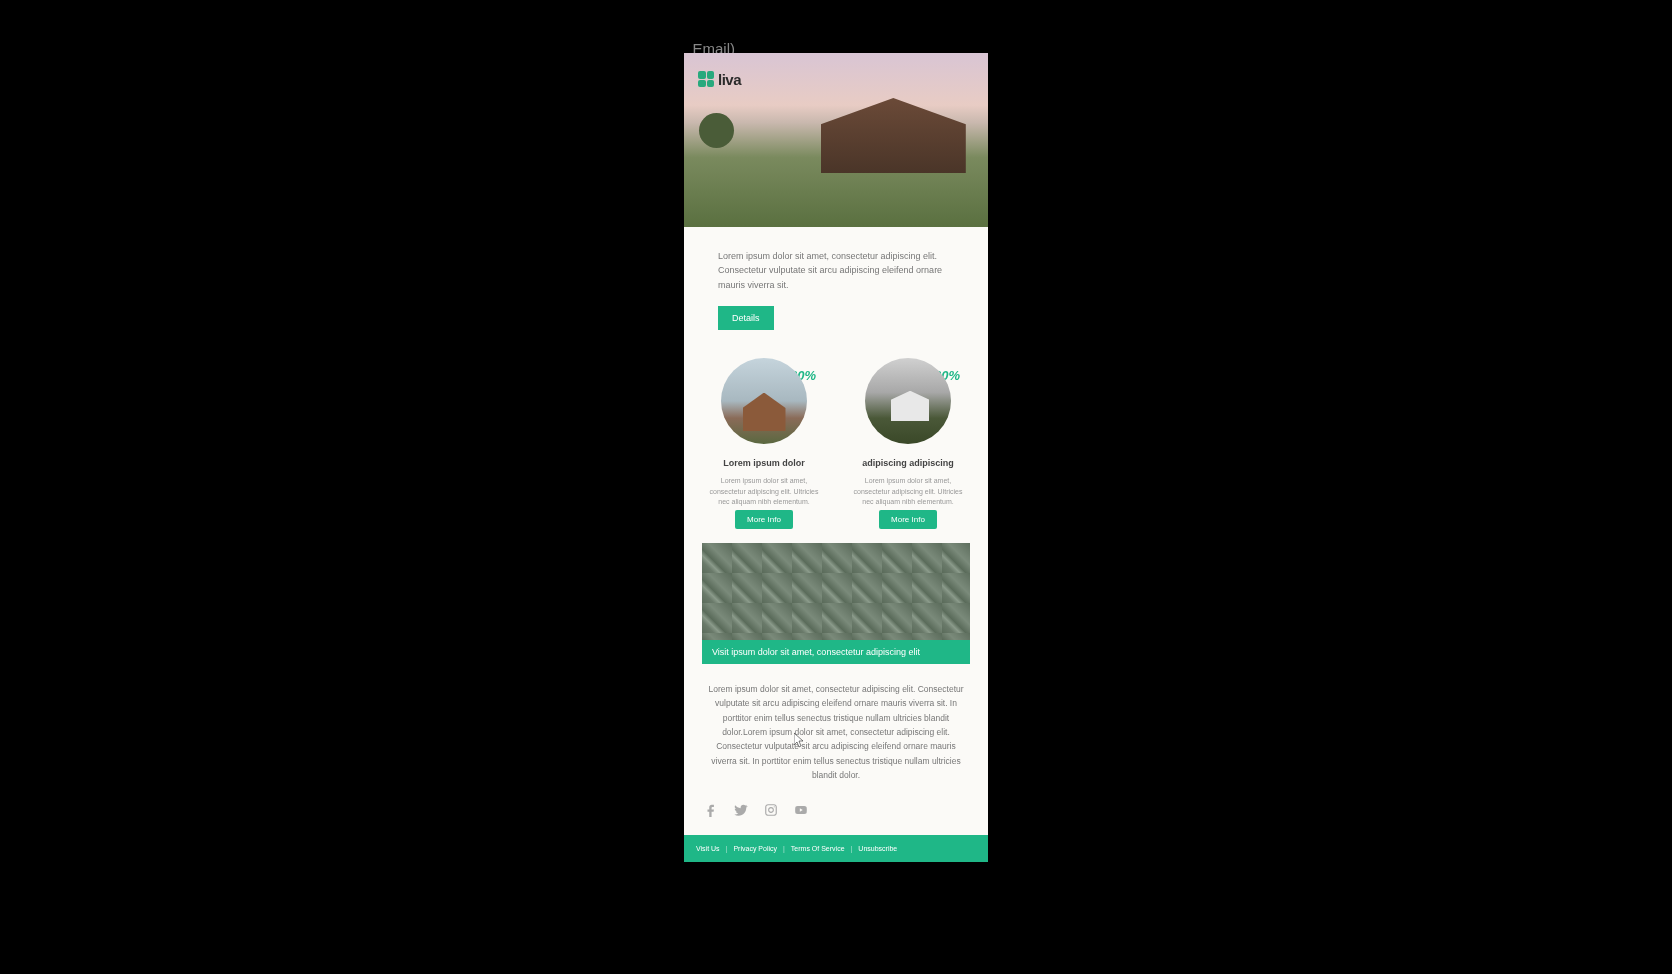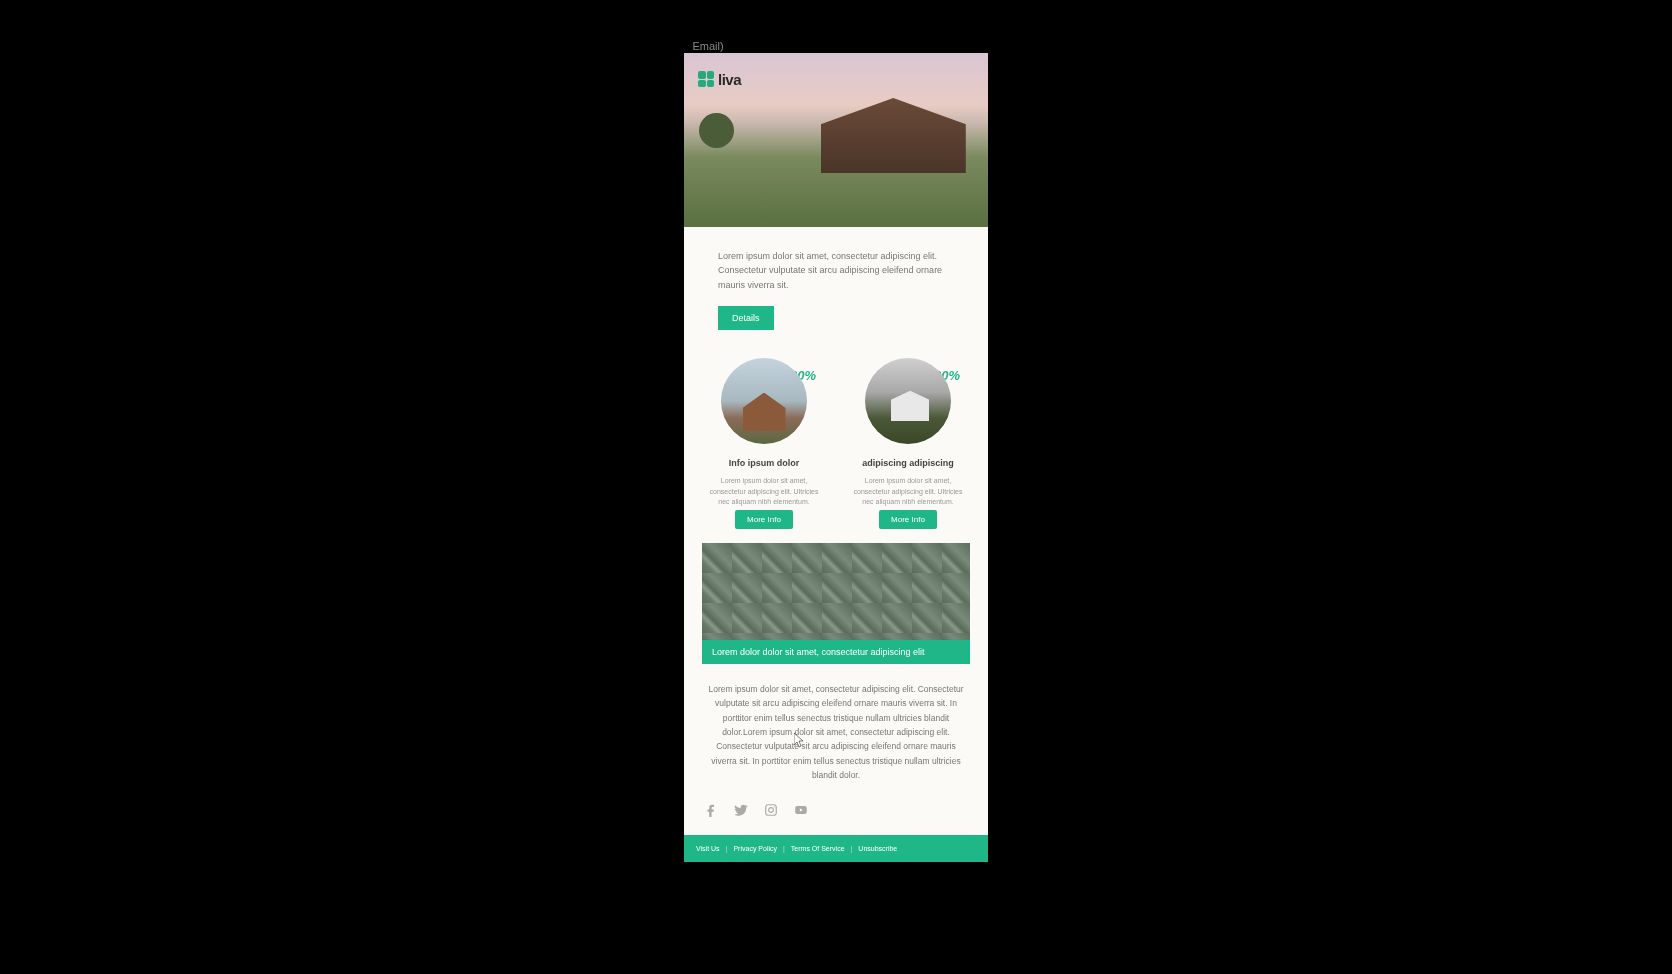--- a/index.html
+++ b/index.html
@@ -1,18 +1,18 @@
 <!DOCTYPE html>
 <html><head>
 <meta charset="utf-8">
 <style>
 *{margin:0;padding:0;box-sizing:border-box}
 body{background:#000;font-family:Arial,Helvetica,sans-serif;min-height:974px;display:flex;justify-content:center;align-items:flex-start;padding-top:19px}
 .outer-frame{width:1031px;background:#000;position:relative}
-.context-label{color:#888;font-size:11px;position:absolute;top:21px;left:372px}
+.context-label{color:#888;font-size:15px;position:absolute;top:21px;left:372px}
 .email-container{width:304px;margin:34px auto 0;background:#fbfaf7}
 .hero{height:174px;position:relative;background:linear-gradient(180deg,#d9c5d4 0%,#e8ccc4 30%,#c9b8ae 40%,#7a8a5e 60%,#5a7040 100%)}
 .hero::before{content:"";position:absolute;top:45px;left:45%;width:145px;height:75px;background:linear-gradient(180deg,#6b4a38,#4a3528);clip-path:polygon(50% 0%,100% 35%,100% 100%,0% 100%,0% 35%)}
 .hero::after{content:"";position:absolute;top:60px;left:5%;width:35px;height:35px;background:#4a5c38;border-radius:50%}
 .logo-wrap{position:absolute;top:18px;left:14px;display:flex;gap:4px;z-index:2}
 .logo-mark{width:16px;height:16px;display:grid;grid-template-columns:1fr 1fr;grid-template-rows:1fr 1fr;gap:1px}
 .logo-mark span{background:#28a97d;border-radius:2px}
 .logo-text{font-size:15px;font-weight:700;color:#2a2a2a;letter-spacing:-.5px}
 .section-a{padding:22px 34px 14px}
 .intro-text{font-size:9px;color:#777;line-height:1.6}
@@ -63,36 +63,36 @@
 
     <div class="section-a">
       <p class="intro-text">Lorem ipsum dolor sit amet, consectetur adipiscing elit. Consectetur vulputate sit arcu adipiscing eleifend ornare mauris viverra sit.</p>
       <button class="btn">Details</button>
     </div>
 
     <div class="offers">
       <div class="offer">
         <span class="discount">-30%</span>
         <div class="offer-img a"></div>
-        <div class="offer-title">Info ipsum dolor</div>
+        <div class="offer-title">Lorem ipsum dolor</div>
         <div class="offer-desc">Lorem ipsum dolor sit amet, consectetur adipiscing elit. Ultricies nec aliquam nibh elementum.</div>
         <button class="btn-small">More Info</button>
       </div>
       <div class="offer">
         <span class="discount">-20%</span>
         <div class="offer-img b"></div>
         <div class="offer-title">adipiscing adipiscing</div>
         <div class="offer-desc">Lorem ipsum dolor sit amet, consectetur adipiscing elit. Ultricies nec aliquam nibh elementum.</div>
         <button class="btn-small">More Info</button>
       </div>
     </div>
 
     <div class="map-section">
       <div class="map-img"></div>
-      <div class="map-caption">Lorem dolor dolor sit amet, consectetur adipiscing elit</div>
+      <div class="map-caption">Visit ipsum dolor sit amet, consectetur adipiscing elit</div>
     </div>
 
     <p class="body-text">Lorem ipsum dolor sit amet, consectetur adipiscing elit. Consectetur vulputate sit arcu adipiscing eleifend ornare mauris viverra sit. In porttitor enim tellus senectus tristique nullam ultricies blandit dolor.Lorem ipsum dolor sit amet, consectetur adipiscing elit. Consectetur vulputate sit arcu adipiscing eleifend ornare mauris viverra sit. In porttitor enim tellus senectus tristique nullam ultricies blandit dolor.</p>
 
     <div class="social">
       <span class="social-icon">
           <svg viewBox="0 0 24 24">
             <path d="M13 3h4v4h-3c-.6 0-1 .4-1 1v3h4l-.5 4H13v9H9v-9H6v-4h3V7c0-2.2 1.8-4 4-4z"></path>
           </svg>
         </span>

